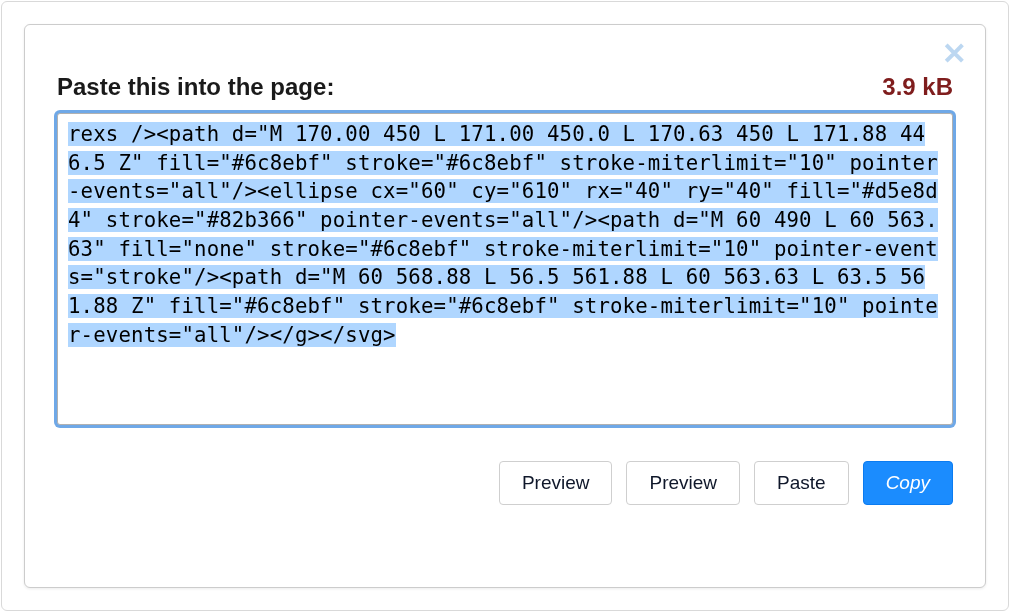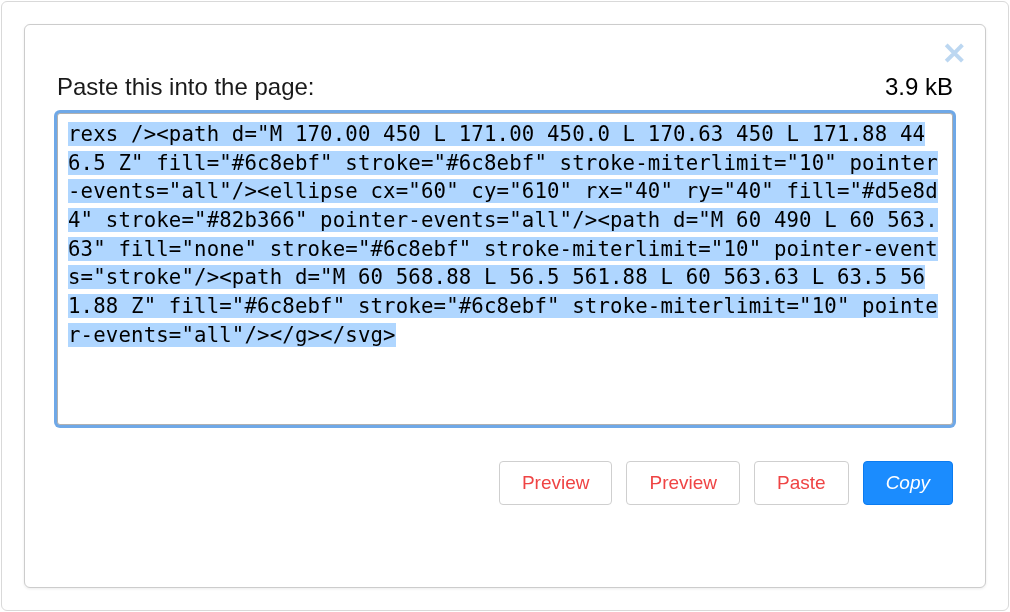--- a/index.html
+++ b/index.html
@@ -49,26 +49,26 @@
     }
     .header-row {
       display: flex;
       justify-content: space-between;
       align-items: flex-end;
       padding: 48px 32px 10px 32px;
     }
     .title {
       font-size: 24px;
       color: #1a1a1a;
-      font-weight: 400;
+      font-weight: 700;
     }
     .file-size {
       font-size: 24px;
-      color: #000000;
-      font-weight: 400;
+      color: #7f1d1d;
+      font-weight: 700;
     }
     .textarea-wrap {
       margin: 2px 32px 0 32px;
       position: relative;
     }
     
     .code-div {
       width: 100%;
       height: 312px;
       font-family: "Menlo", "Monaco", "Consolas", monospace;
@@ -106,21 +106,21 @@
       gap: 14px;
       padding: 36px 32px 30px 32px;
     }
     .btn {
       font-size: 19px;
       padding: 10px 22px;
       border-radius: 4px;
       cursor: pointer;
       border: 1px solid #cfcfcf;
       background: #fff;
-      color: #ef4444;
+      color: #0f172a;
       font-weight: 400;
     }
     .btn-primary {
       background: #1b8cfe;
       border: 1px solid #0b7bf0;
       color: #fff;
       font-style: italic;
     }
   </style>
 </head>

